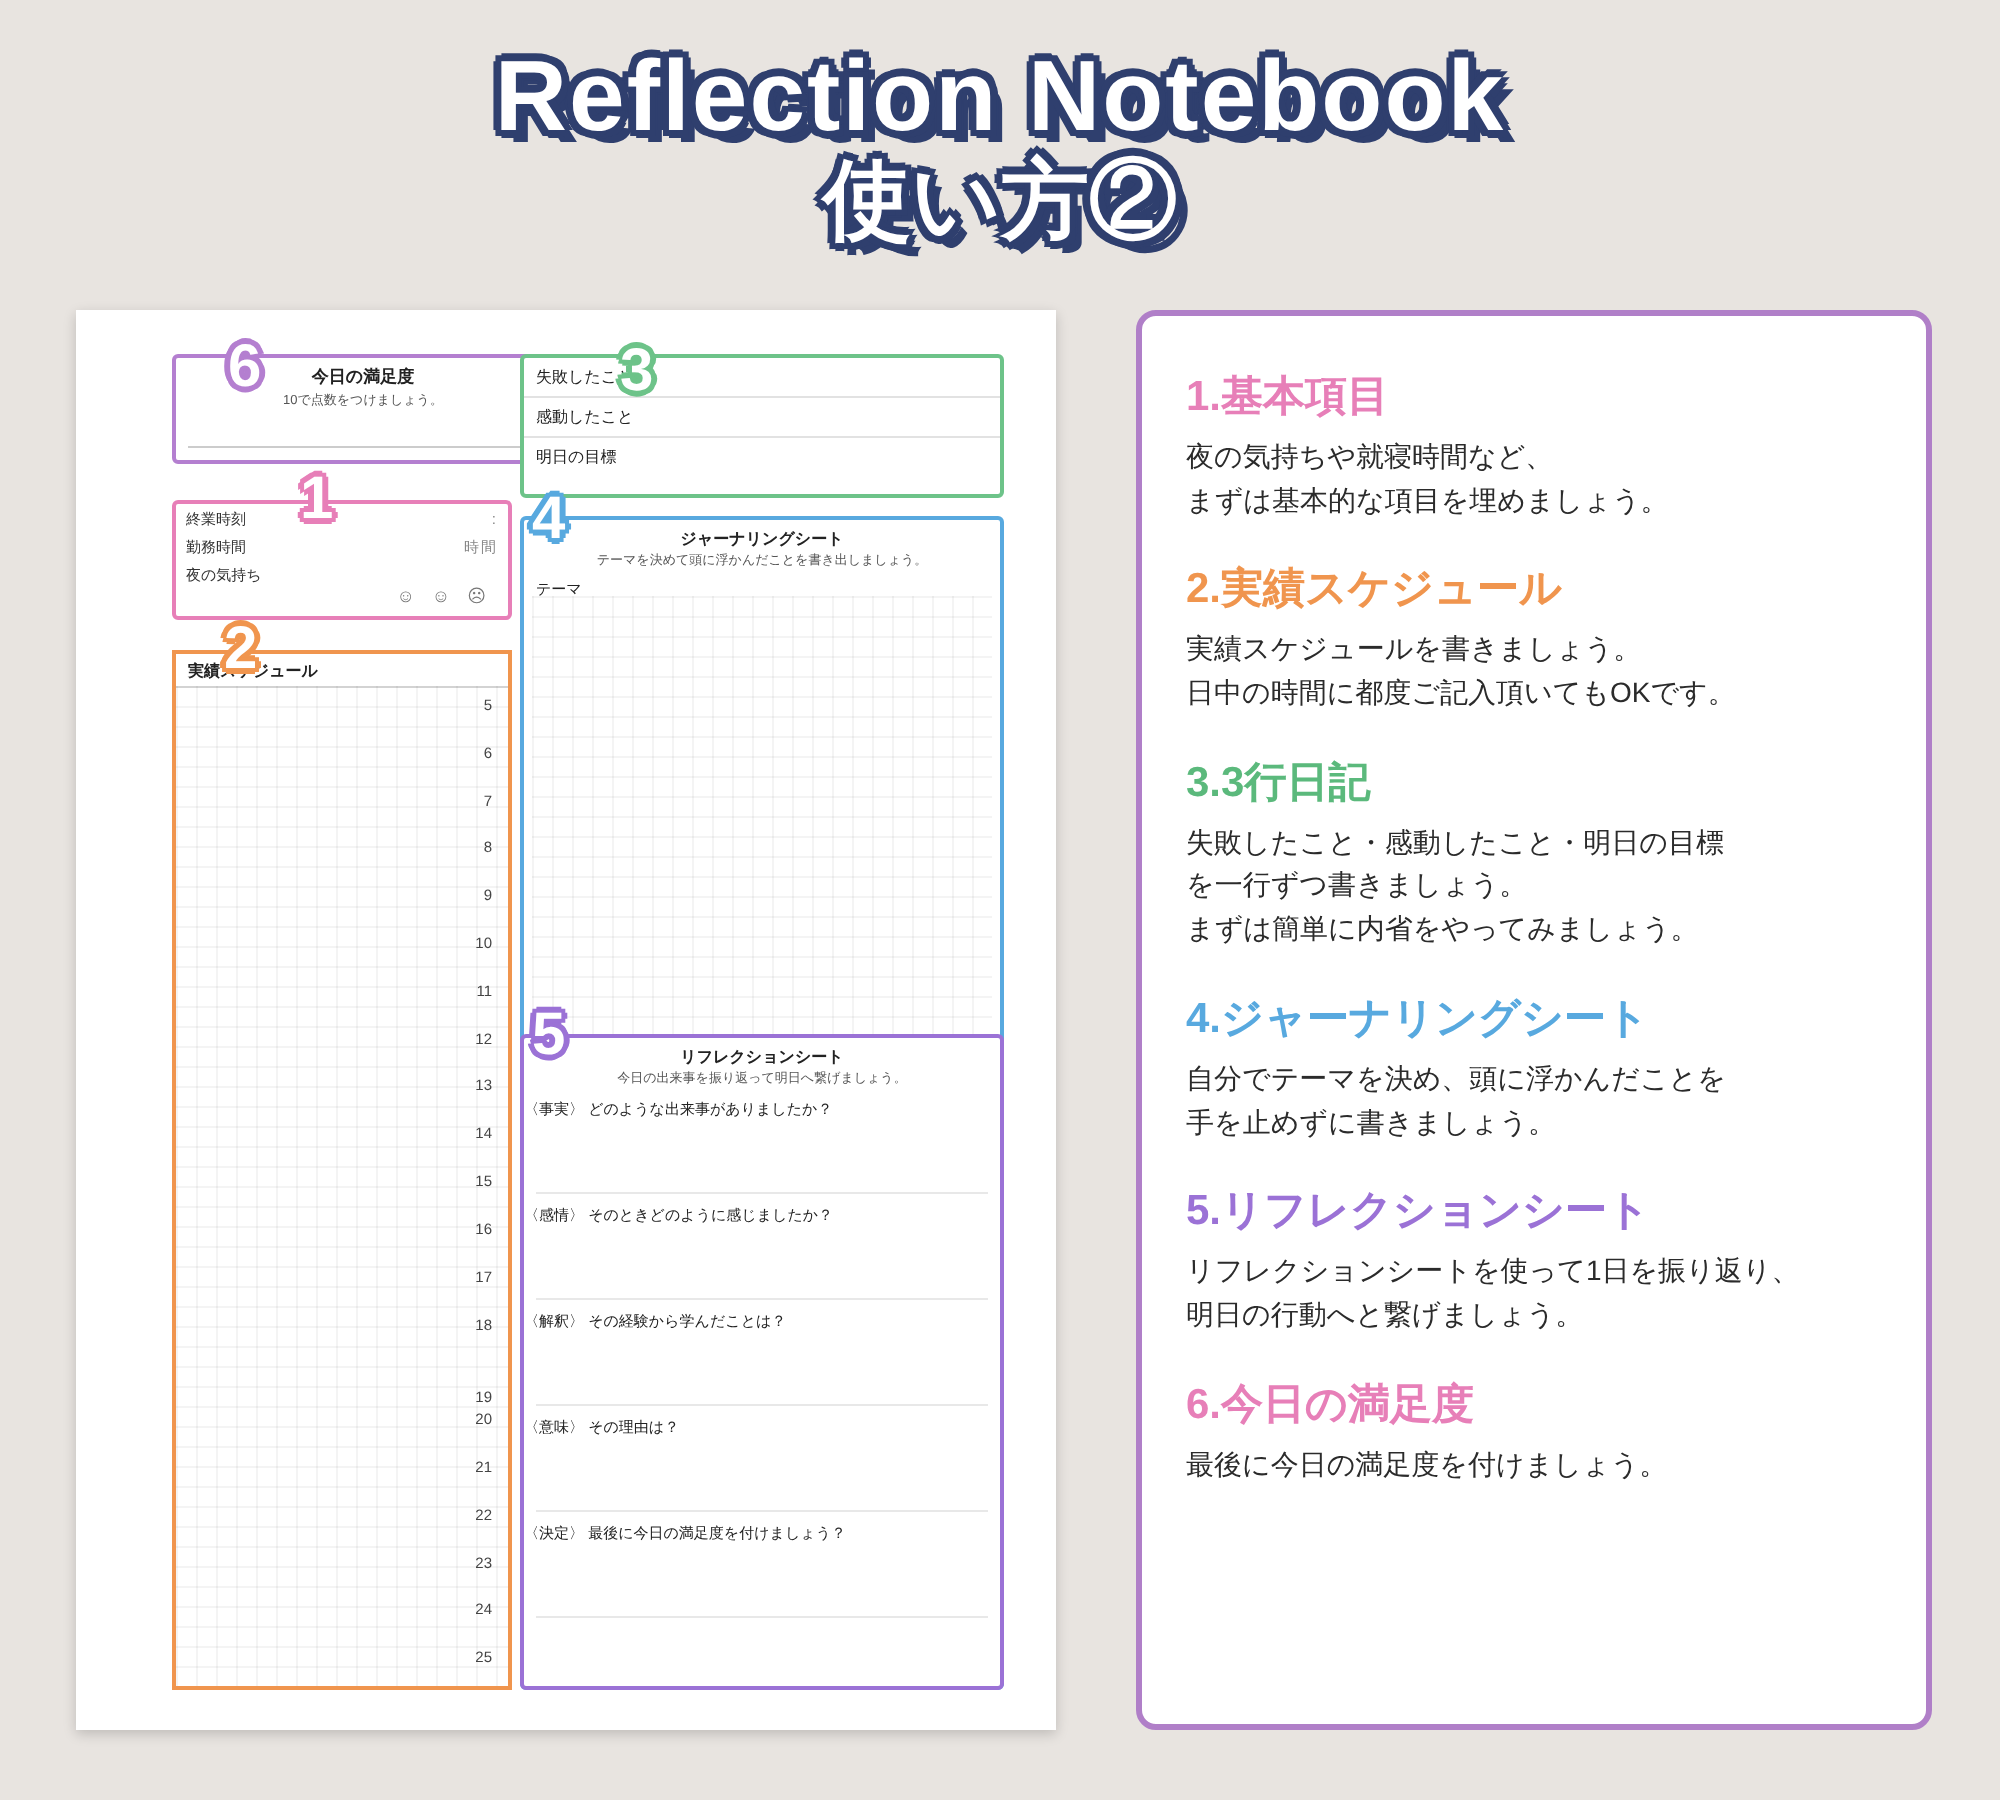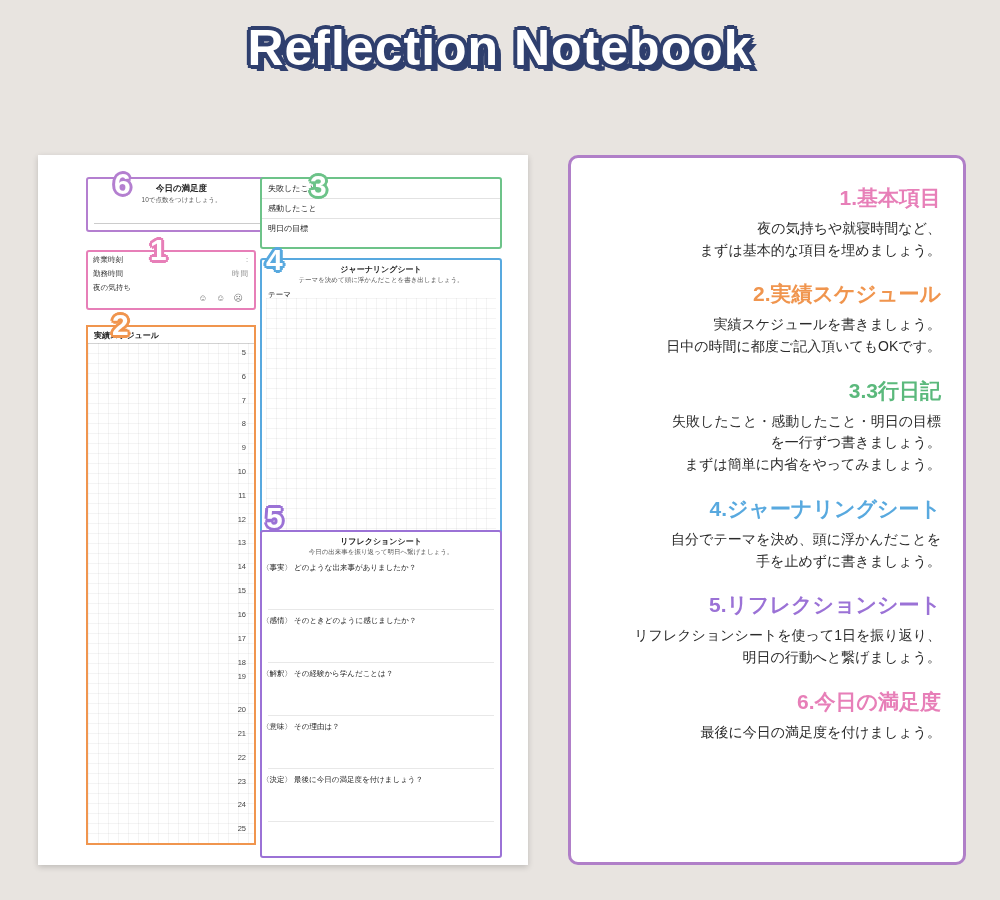--- a/index.html
+++ b/index.html
@@ -112,21 +112,21 @@
     border:2px solid #58a9df;border-radius:3px;background:#fff;box-sizing:border-box;
   }
   .b4title{font-size:8px;font-weight:bold;text-align:center;color:#222;margin-top:4px;}
   .b4sub{font-size:6.5px;text-align:center;color:#555;margin-top:1px;}
   .b4theme{font-size:7.5px;color:#222;margin:5px 0 0 6px;}
   .b4grid{position:absolute;left:4px;right:4px;top:38px;bottom:4px;}
 
   
   .box5{
     position:absolute;left:222px;top:362px;width:242px;height:328px;
-    border:2px solid #9b72d6;border-radius:3px;background:#fff;box-sizing:border-box;margin-top:13px;
+    border:2px solid #9b72d6;border-radius:3px;background:#fff;box-sizing:border-box;
   }
   .b5title{font-size:8px;font-weight:bold;text-align:center;color:#222;margin-top:4px;}
   .b5sub{font-size:6.5px;text-align:center;color:#555;margin-top:1px;}
   .b5q{font-size:7.5px;color:#222;padding-left:0;}
   .b5block{height:53px;position:relative;}
   .b5rule{position:absolute;left:6px;right:6px;bottom:6px;border-bottom:1px solid #e8e8e8;}
 
   
   .badge{
     position:absolute;font-size:30px;font-weight:bold;color:#fff;
@@ -139,29 +139,30 @@
     z-index:5;
   }
 
   
   .panel{
     position:absolute;left:568px;top:155px;width:398px;height:710px;
     background:#ffffff;border:3px solid #b07fc8;border-radius:10px;
     box-sizing:border-box;
     padding:26px 22px;
   }
-  .sec{text-align:right;margin-bottom:19px;}
+  .sec{text-align:left;margin-bottom:19px;}
   .sec h3{margin:0 0 6px 0;font-size:21px;font-weight:bold;}
   .sec p{margin:0;font-size:14px;color:#2b2b2b;line-height:1.55;}
 </style>
 </head>
 <body>
 
 <div class="title-wrap">
   <div class="title-line1">Reflection Notebook</div>
+  <div class="title-line2">使い方②</div>
 </div>
 
 <div class="sheet">
   <div class="sheet-inner">
 
     <div class="box6">
       <div class="h">今日の満足度</div>
       <div class="s">10で点数をつけましょう。</div>
       <div class="scale"></div>
     </div>
@@ -194,21 +195,21 @@
             <span style="position: absolute; right: 2px; top: 101.238px;">9</span>
             <span style="position: absolute; right: 2px; top: 125.048px;">10</span>
             <span style="position: absolute; right: 2px; top: 148.857px;">11</span>
             <span style="position: absolute; right: 2px; top: 172.667px;">12</span>
             <span style="position: absolute; right: 2px; top: 196.476px;">13</span>
             <span style="position: absolute; right: 2px; top: 220.286px;">14</span>
             <span style="position: absolute; right: 2px; top: 244.095px;">15</span>
             <span style="position: absolute; right: 2px; top: 267.905px;">16</span>
             <span style="position: absolute; right: 2px; top: 291.714px;">17</span>
             <span style="position: absolute; right: 2px; top: 315.524px;">18</span>
-            <span style="position: absolute; right: 2px; top: 330px; margin-left: 24px;">19</span>
+            <span style="position: absolute; right: 2px; top: 352px; margin-left: 24px;">19</span>
             <span style="position: absolute; right: 2px; top: 363.143px;">20</span>
             <span style="position: absolute; right: 2px; top: 386.952px;">21</span>
             <span style="position: absolute; right: 2px; top: 410.762px;">22</span>
             <span style="position: absolute; right: 2px; top: 434.571px;">23</span>
             <span style="position: absolute; right: 2px; top: 458.381px;">24</span>
             <span style="position: absolute; right: 2px; top: 482.19px;">25</span>
           </div>
       </div>
     </div>
     <div class="badge" style="--c:#f0954e;left:74px;top:155px;">2</div>

